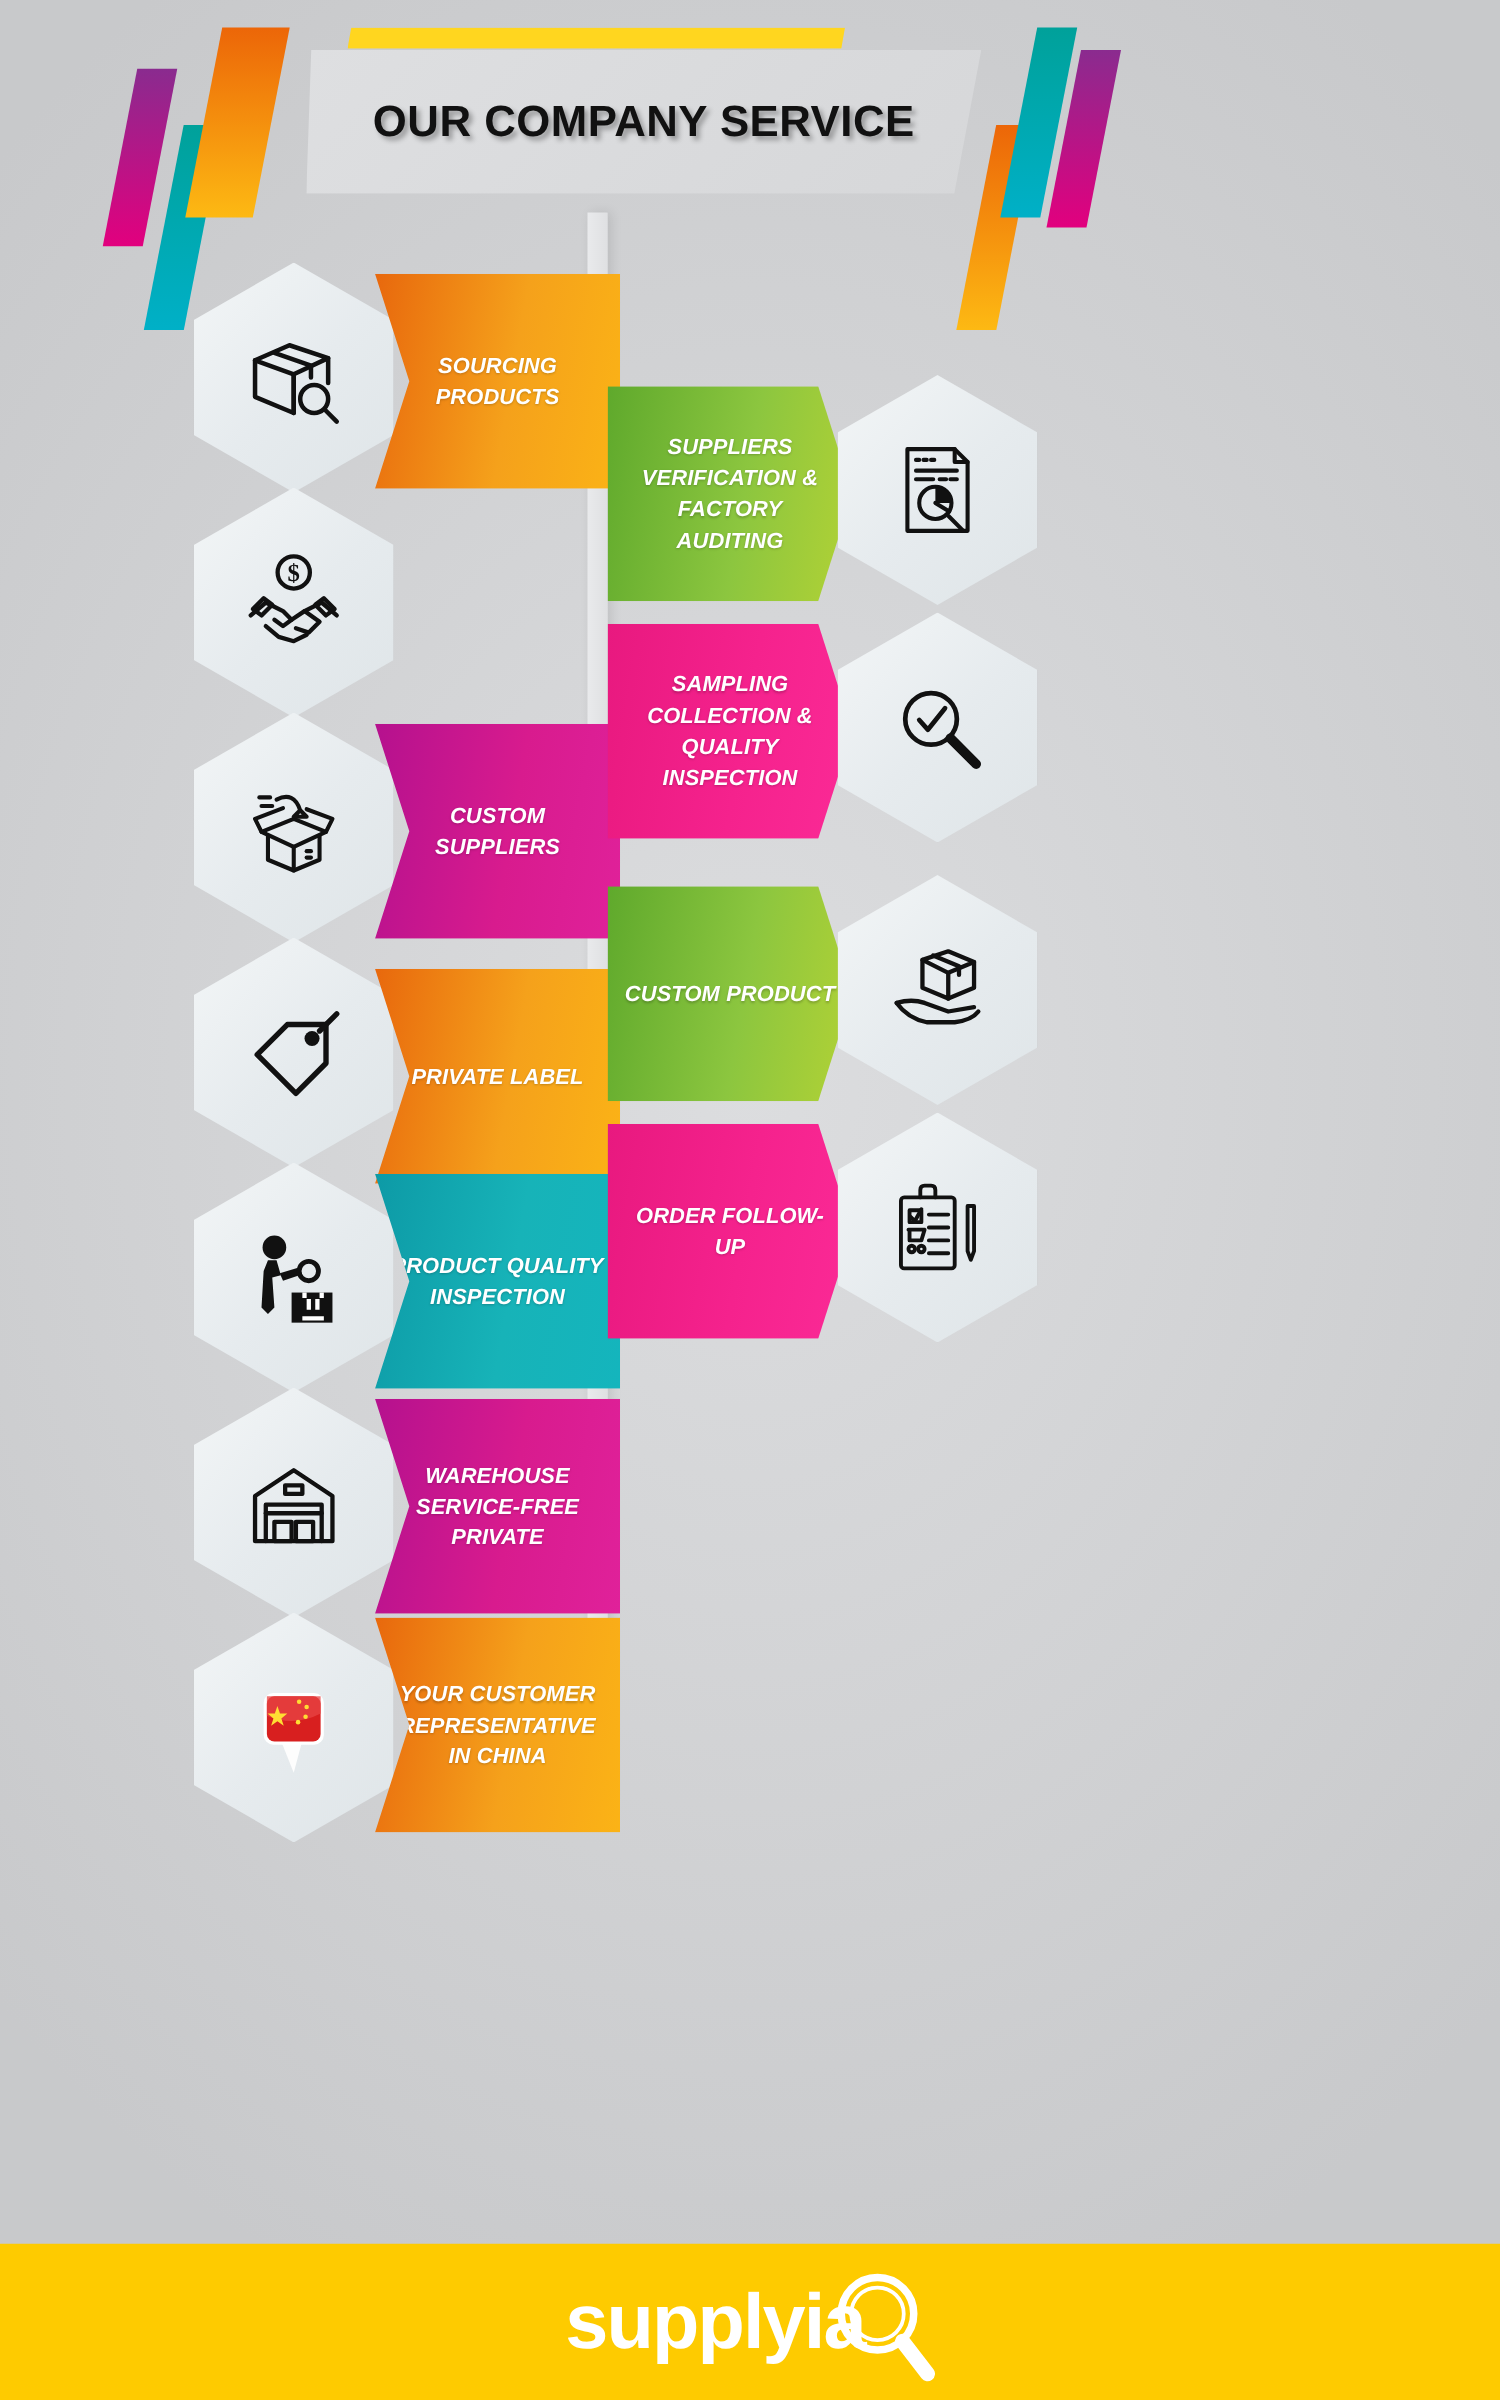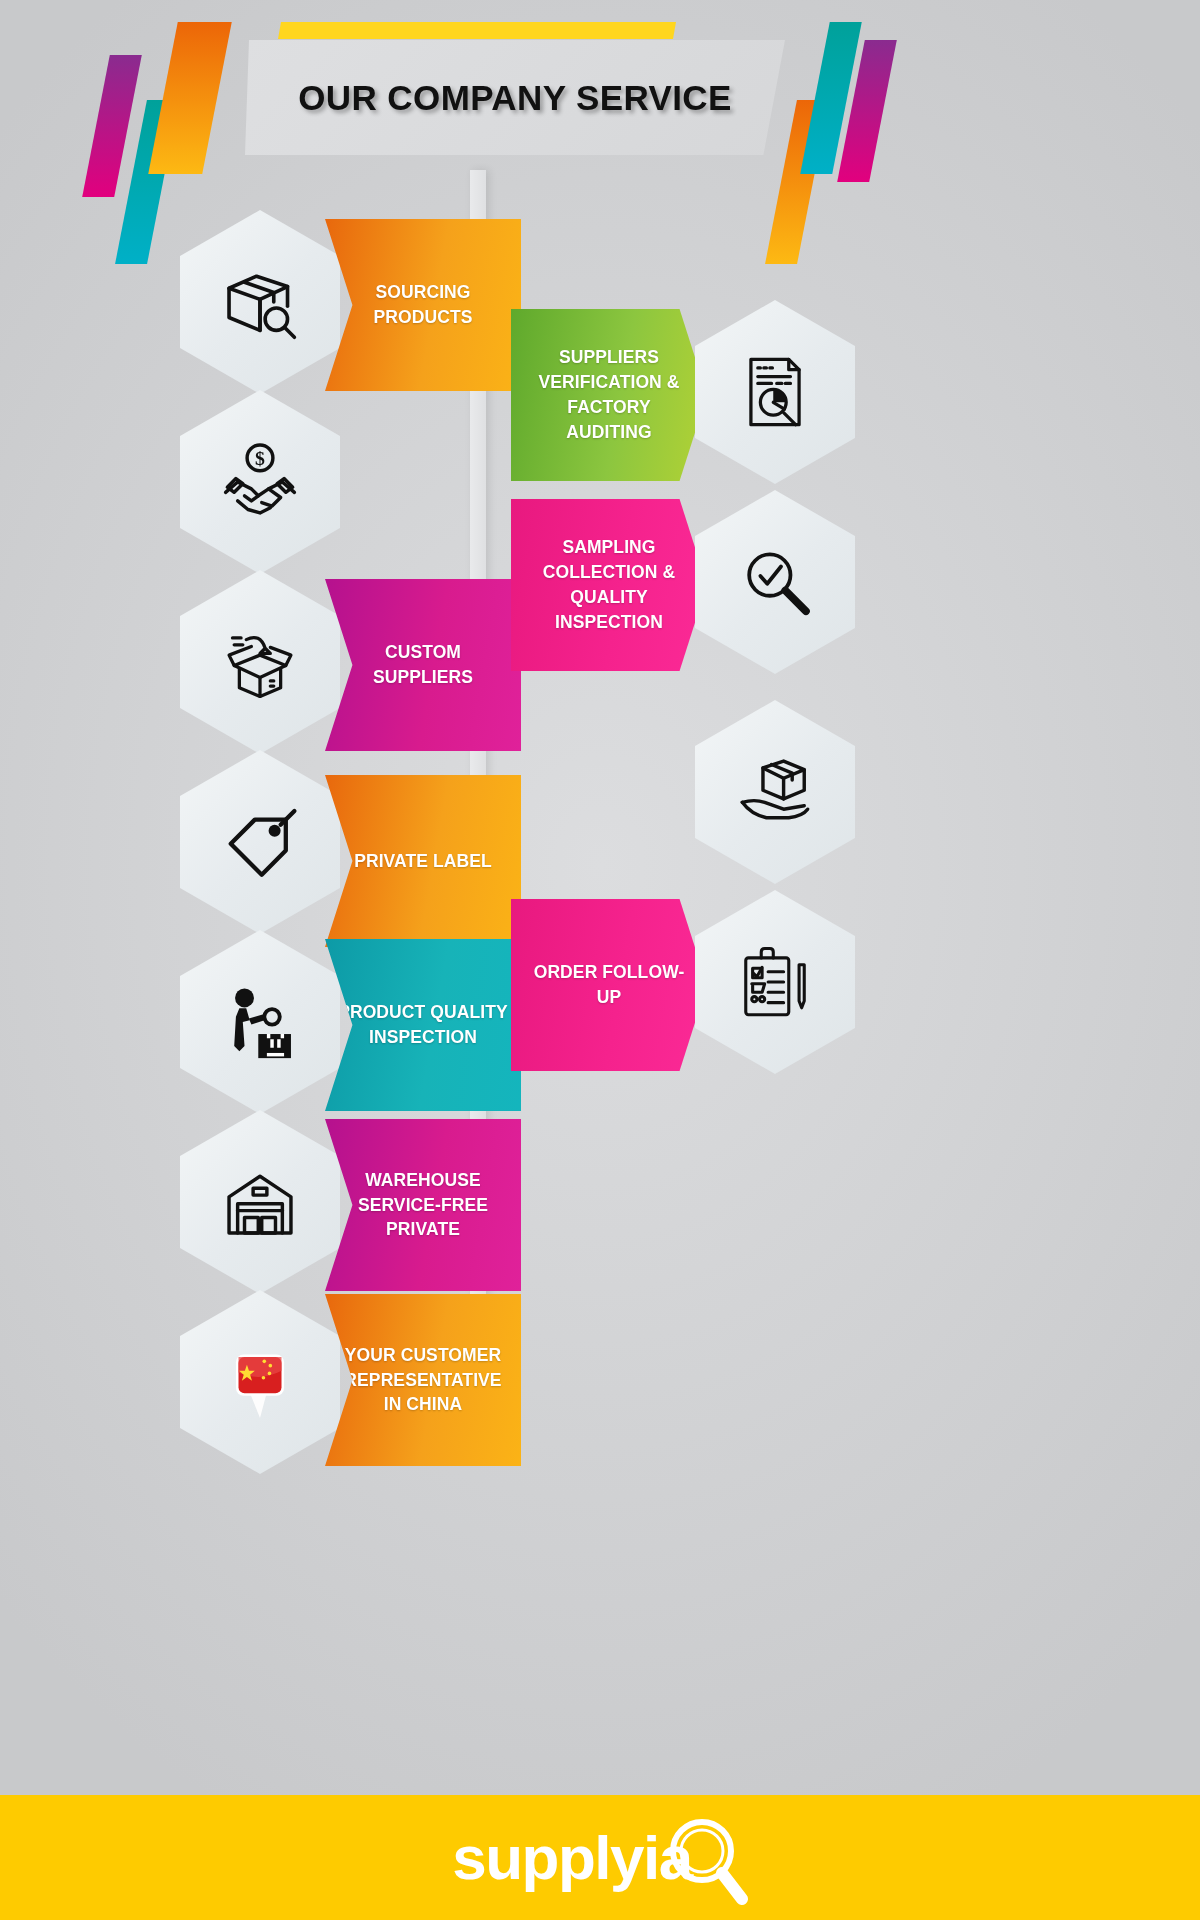--- a/index.html
+++ b/index.html
@@ -12,21 +12,20 @@
     position: relative;
     overflow: hidden;
   }
 
   
   #page {
     position: absolute;
     inset: 0;
     background:
       radial-gradient(ellipse 70% 55% at 50% 45%, #dcdddf 0%, #d0d1d3 60%, #c8c9cb 100%);
-    padding-left: 25px;
   }
 
   
   #header { position: absolute; left: 0; top: 0; width: 1200px; height: 215px; }
 
   .title-plate {
     position: absolute;
     left: 245px; top: 40px;
     width: 540px; height: 115px;
     background: linear-gradient(135deg, #dedfe1 0%, #d6d7d9 100%);
@@ -101,20 +100,21 @@
   
   .label {
     position: absolute;
     width: 196px; height: 172px;
     display: flex; align-items: center; justify-content: center;
     color: #fff; font-weight: bold; font-size: 17.5px;
     line-height: 1.42; text-align: center;
     letter-spacing: .1px;
     text-shadow: 0 1px 2px rgba(0,0,0,.22);
     padding: 0 12px;
+    font-style: italic;
   }
   
   .label.left {
     clip-path: polygon(0 0, 100% 0, 100% 100%, 0 100%, 14% 50%);
     box-shadow: 5px 7px 11px rgba(0,0,0,.20);
   }
   
   .label.right {
     clip-path: polygon(0 0, 86% 0, 100% 50%, 86% 100%, 0 100%);
     box-shadow: 5px 7px 11px rgba(0,0,0,.20);
@@ -292,20 +292,21 @@
     <div class="hex" style="left:670px;top:0">
       <svg viewBox="0 0 100 100" fill="none" stroke="#111" stroke-width="4.4" stroke-linecap="round" stroke-linejoin="round">
         <circle cx="44" cy="42" r="24"></circle>
         <path d="M33 43 L41 52 L57 32"></path>
         <path d="M62 60 L86 84" stroke-width="9"></path>
       </svg>
     </div>
   </div>
 
   <div class="row" style="top:700px">
+    <div class="label right g-green" style="left:486px;top:9px">CUSTOM PRODUCT</div>
     <div class="hex" style="left:670px;top:0">
       <svg viewBox="0 0 100 100" fill="none" stroke="#111" stroke-width="4" stroke-linecap="round" stroke-linejoin="round">
         <path d="M36 22 L60 14 L84 24 L60 34 Z"></path>
         <path d="M36 22 L36 48 L60 58 L60 34"></path>
         <path d="M84 24 L84 48 L60 58"></path>
         <path d="M46 18 L70 28 L70 36"></path>
         <path d="M12 62 Q26 58 38 62 L60 70 L84 66"></path>
         <path d="M12 62 Q22 76 40 80 L66 80 Q82 78 88 70"></path>
       </svg>
     </div>

